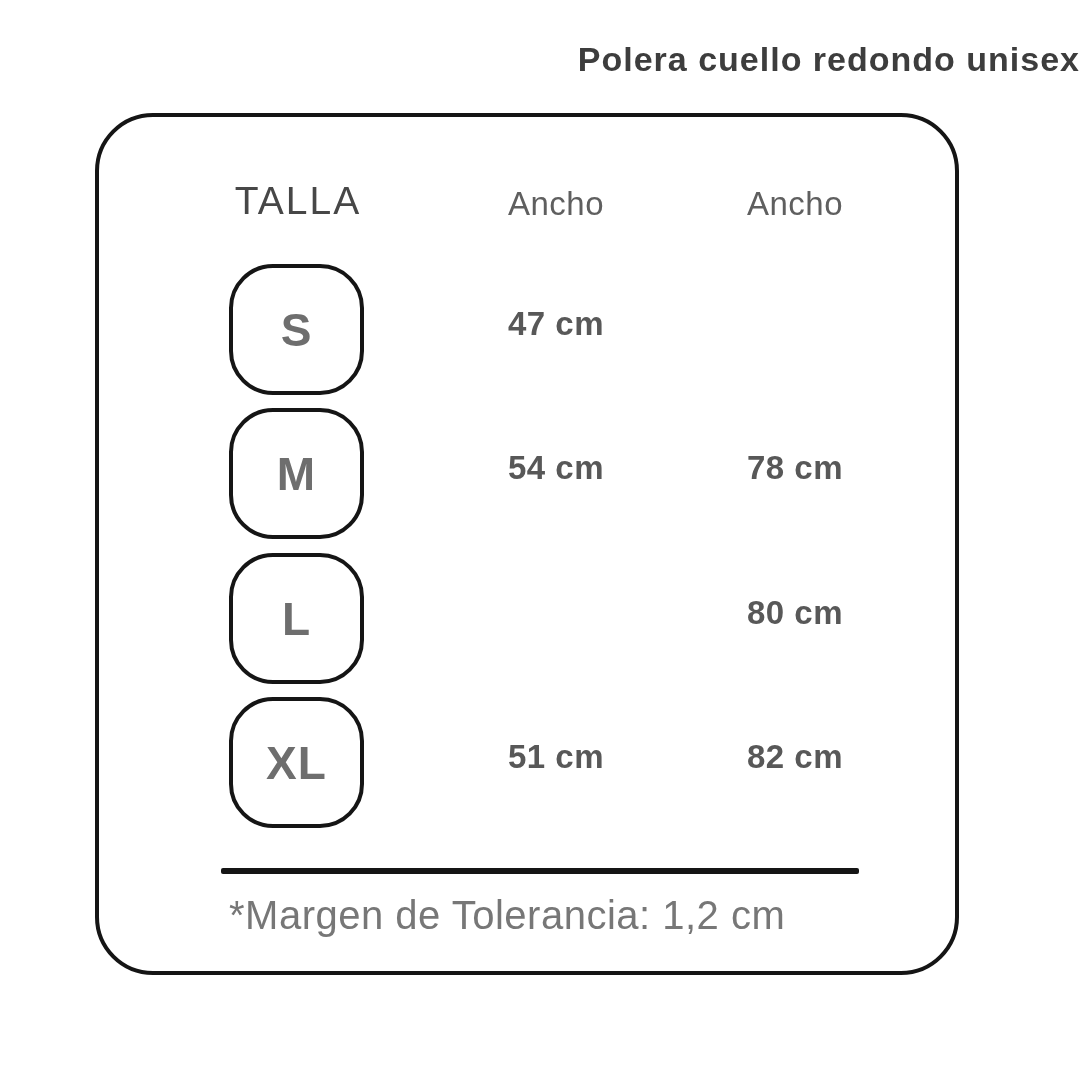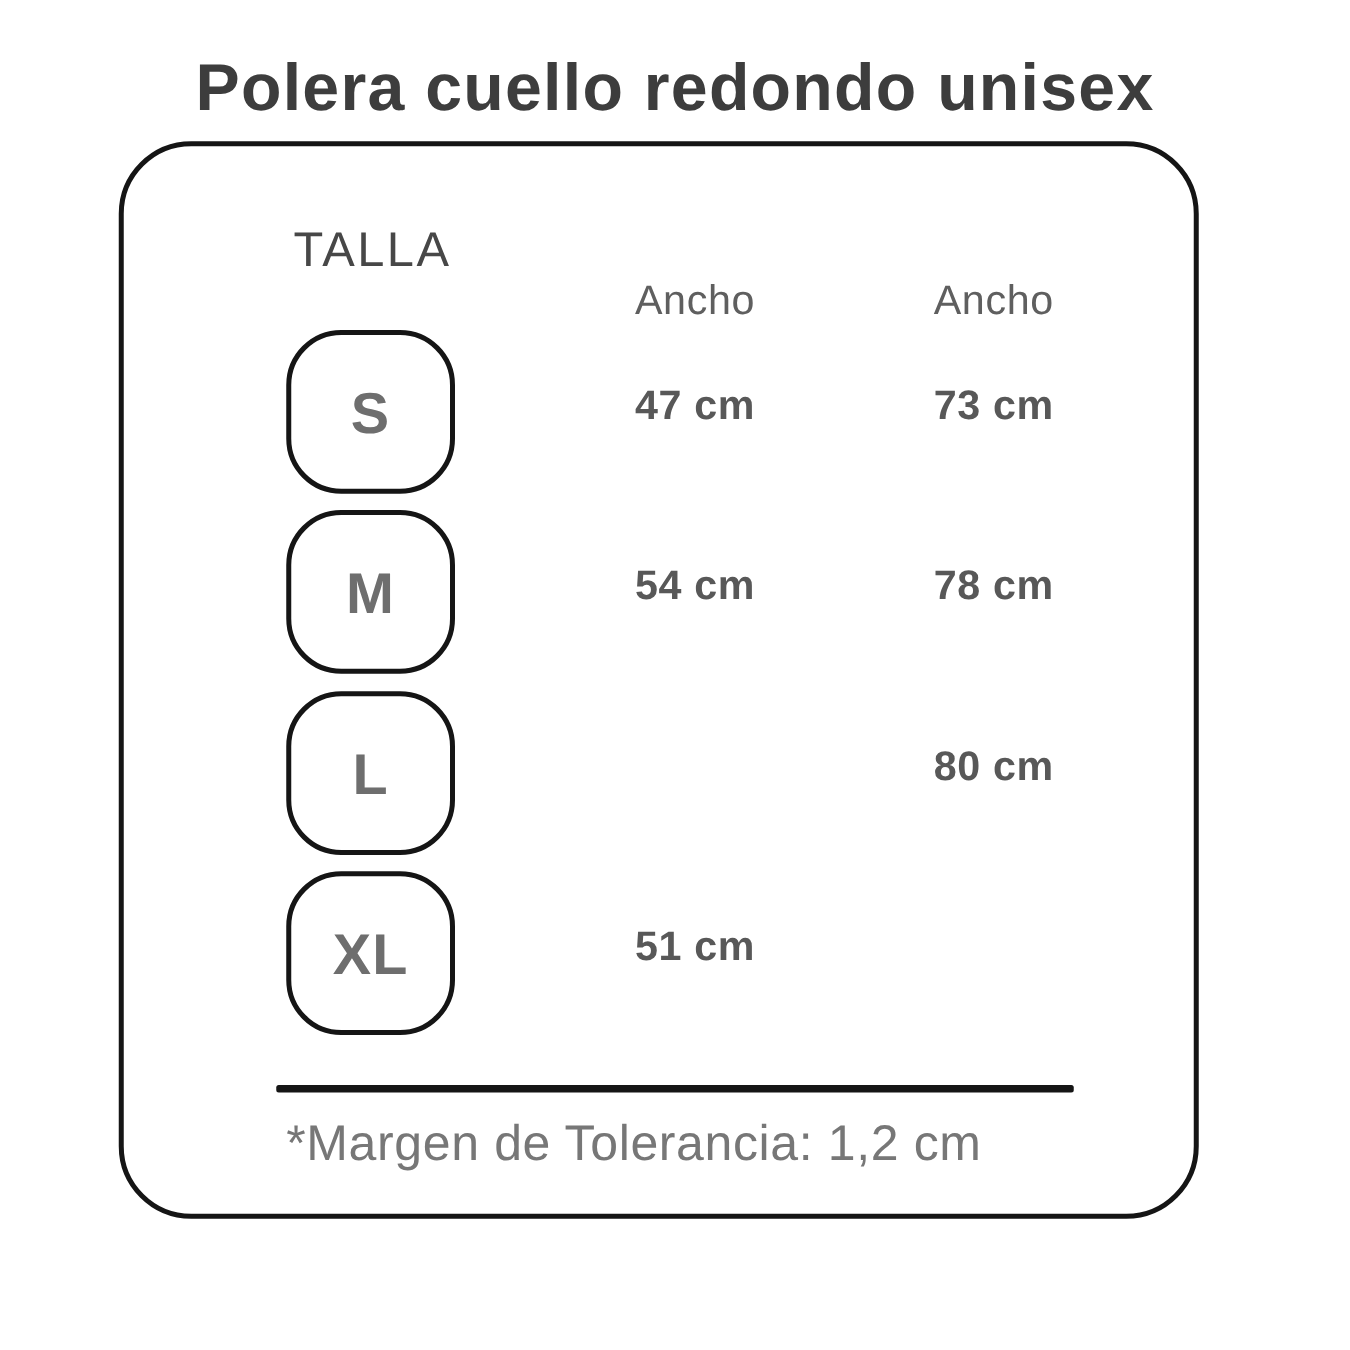--- a/index.html
+++ b/index.html
@@ -15,42 +15,41 @@
   *{box-sizing:border-box;}
   html,body{margin:0;padding:0;}
   body{
     width:1080px;height:1080px;
     background:var(--c-bg);
     font-family:"Liberation Sans", sans-serif;
     position:relative;overflow:hidden;
   }
   .page-title{
     position:absolute;top:40px;left:0;width:1080px;
-    margin:0;text-align:center;
-    font-size:53px;font-weight:600;letter-spacing:1px;
+    margin:0;text-align:right;
+    font-size:34px;font-weight:600;letter-spacing:1px;
     color:var(--c-title);
   }
   .card{
     position:absolute;left:95px;top:113px;
     width:864px;height:862px;
     border:4.5px solid var(--c-border);
     border-radius:58px;
     background:var(--c-bg);
   }
   .hdr{position:absolute;text-align:center;}
   .hdr-size{
     left:69px;top:62px;width:260px;
     font-size:39px;font-weight:400;letter-spacing:2px;
     color:var(--c-header-size);
   }
   .hdr-measure{
     top:68px;width:220px;
     font-size:33px;font-weight:500;letter-spacing:0.5px;
     color:var(--c-header-measure);
-    margin-top:36px;
   }
   .hdr-ancho{left:347px;}
   .hdr-largo{left:586px;}
   .size-row{position:absolute;left:0;width:100%;height:131px;}
   .row-0{top:147px;}
   .row-1{top:291px;}
   .row-2{top:436px;}
   .row-3{top:580px;}
   .badge{
     position:absolute;left:130px;top:0;
@@ -93,21 +92,20 @@
 
   <div class="hdr hdr-size">TALLA</div>
   <div class="hdr hdr-measure hdr-ancho">Ancho</div>
   <div class="hdr hdr-measure hdr-largo">Ancho</div>
 
   <div class="size-row row-0">
     <div class="badge">
       <span>S</span>
     </div>
     <div class="val val-ancho">47 cm</div>
-    <div class="val val-largo">73 cm</div>
   </div>
 
   <div class="size-row row-1">
     <div class="badge">
       <span>M</span>
     </div>
     <div class="val val-ancho">54 cm</div>
     <div class="val val-largo">78 cm</div>
   </div>
 
@@ -116,18 +114,19 @@
       <span>L</span>
     </div>
     <div class="val val-largo">80 cm</div>
   </div>
 
   <div class="size-row row-3">
     <div class="badge">
       <span>XL</span>
     </div>
     <div class="val val-ancho">51 cm</div>
+    <div class="val val-largo">82 cm</div>
   </div>
 
   <div class="divider"></div>
   <div class="footnote">*Margen de Tolerancia: 1,2 cm</div>
 
 </div>
 
 </body></html>

